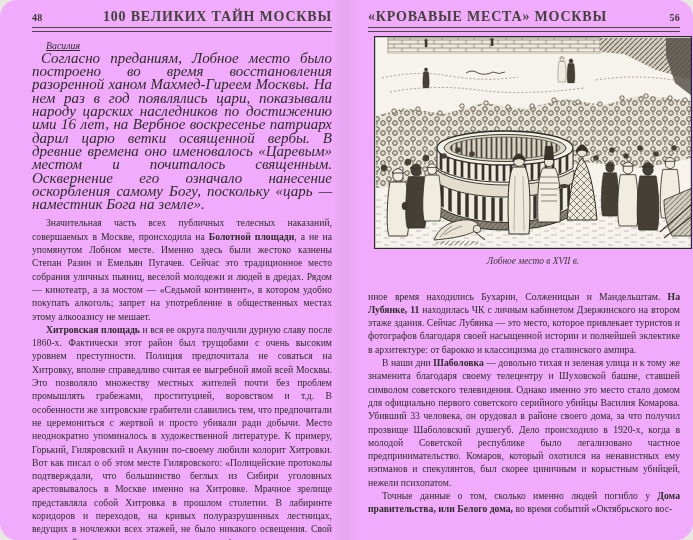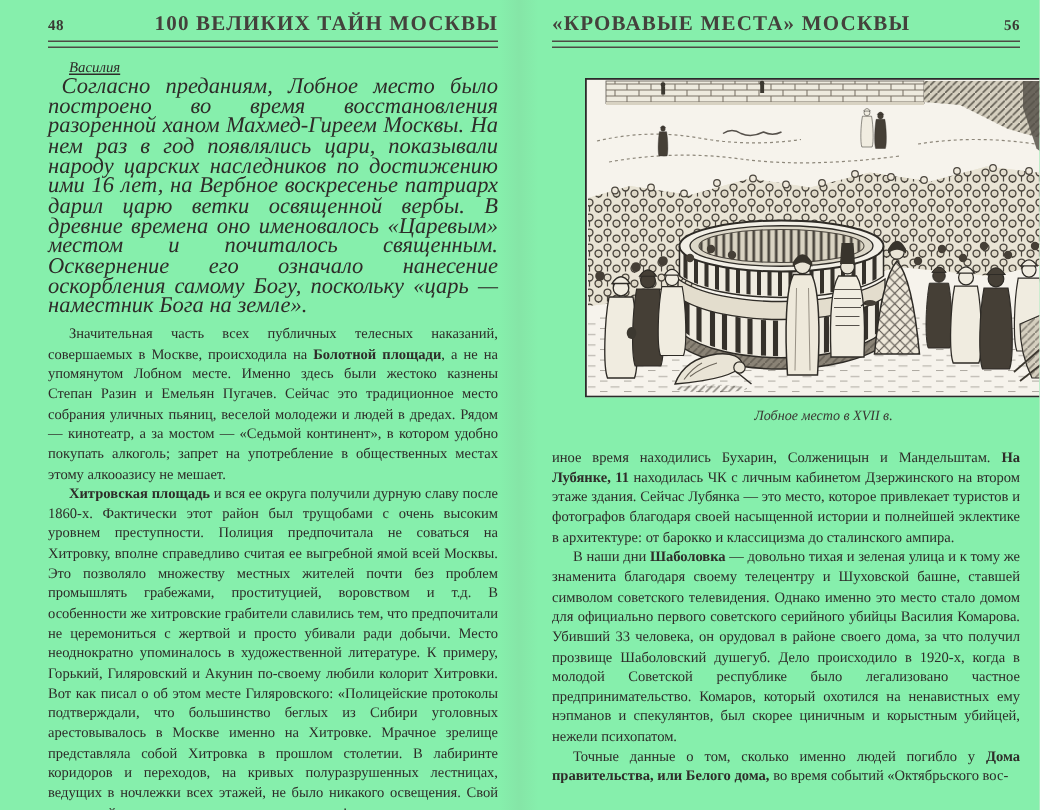--- a/index.html
+++ b/index.html
@@ -1,35 +1,35 @@
 <!DOCTYPE html>
 <html lang="ru"><head>
 <meta charset="utf-8">
 <style>
   html,body{margin:0;padding:0;}
   body{background:#e9e7e2;font-family:"Liberation Serif",serif;}
-  .spread{position:relative;width:693px;height:540px;background:#86efac;color:#2e2c29;overflow:hidden;}
+  .spread{position:relative;width:693px;height:540px;background:#f0abfc;color:#2e2c29;overflow:hidden;border-radius:17px;}
   .gutter{position:absolute;left:333px;top:0;width:26px;height:540px;
           background:linear-gradient(90deg,rgba(120,115,105,0) 0%,rgba(120,115,105,0.08) 50%,rgba(120,115,105,0) 100%);}
   .page{position:absolute;top:0;}
   .page-left{left:32px;width:300px;}
   .page-right{left:368px;width:312px;}
   .runhead{display:flex;justify-content:space-between;align-items:baseline;padding-top:9px;color:#3a3833;}
   .pagenum{font-size:10px;font-weight:bold;letter-spacing:0.3px;}
   .runtitle{font-size:14px;letter-spacing:0.8px;font-weight:bold;color:#44413c;}
   .headrule{margin-top:2px;height:2.6px;border-top:1.8px solid #4d4a44;border-bottom:0.9px solid #4d4a44;}
   .body-p{margin:0;font-size:9.7px;line-height:13.3px;text-align:justify;text-indent:14px;hyphens:auto;font-family:Liberation Serif, serif;}
   .aside{font-style:italic;margin:7px 0 5px 0;}
   .aside-head{margin-left:14px;font-size:9.9px;line-height:13.3px;text-decoration:underline;}
   .aside-body{margin:0;font-size:15px;line-height:13.3px;text-align:justify;text-indent:9px;hyphens:auto;}
   .body-p b{font-weight:bold;}
-  figure{margin:16px;}
+  figure{margin:0;}
   .engraving{margin:4px 0 0 6px;width:318px;height:213px;}
   figcaption{margin:3px 0 0 6px;width:318px;text-align:center;font-style:italic;font-size:9.4px;color:#3a3833;}
-  .first-p{text-indent:0;margin-top:7px;}
+  .first-p{text-indent:0;margin-top:24px;}
   
   .uD{fill:#453f36;stroke:#2e2b26;stroke-width:0.8;}
   .uL{fill:#f0ece0;stroke:#2e2b26;stroke-width:0.9;}
 </style>
 </head>
 <body>
 
 <div class="spread">
   <div class="gutter"></div>
 

